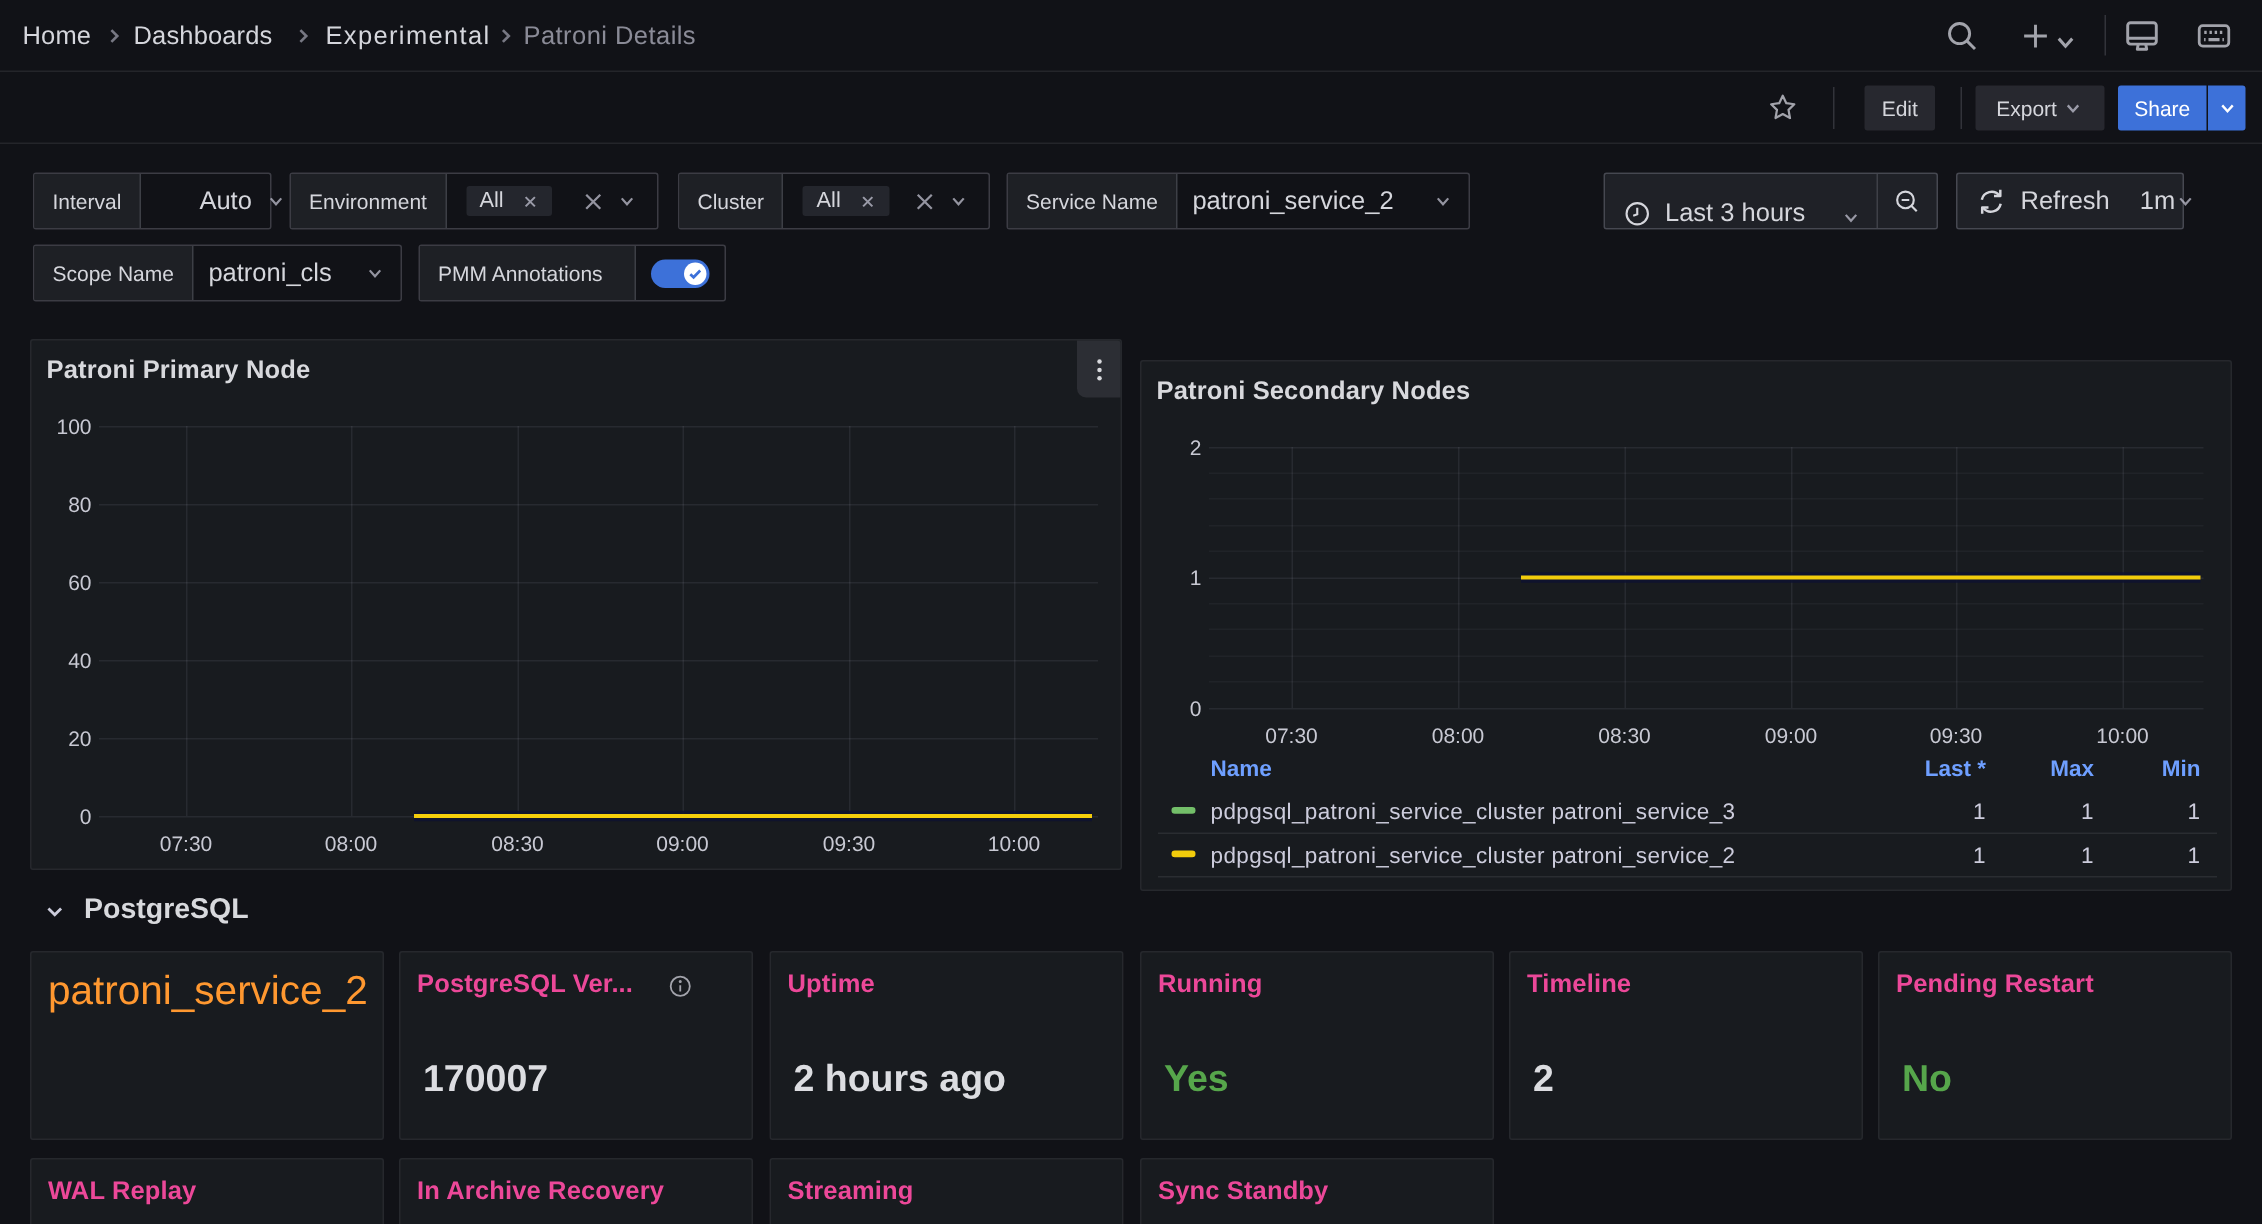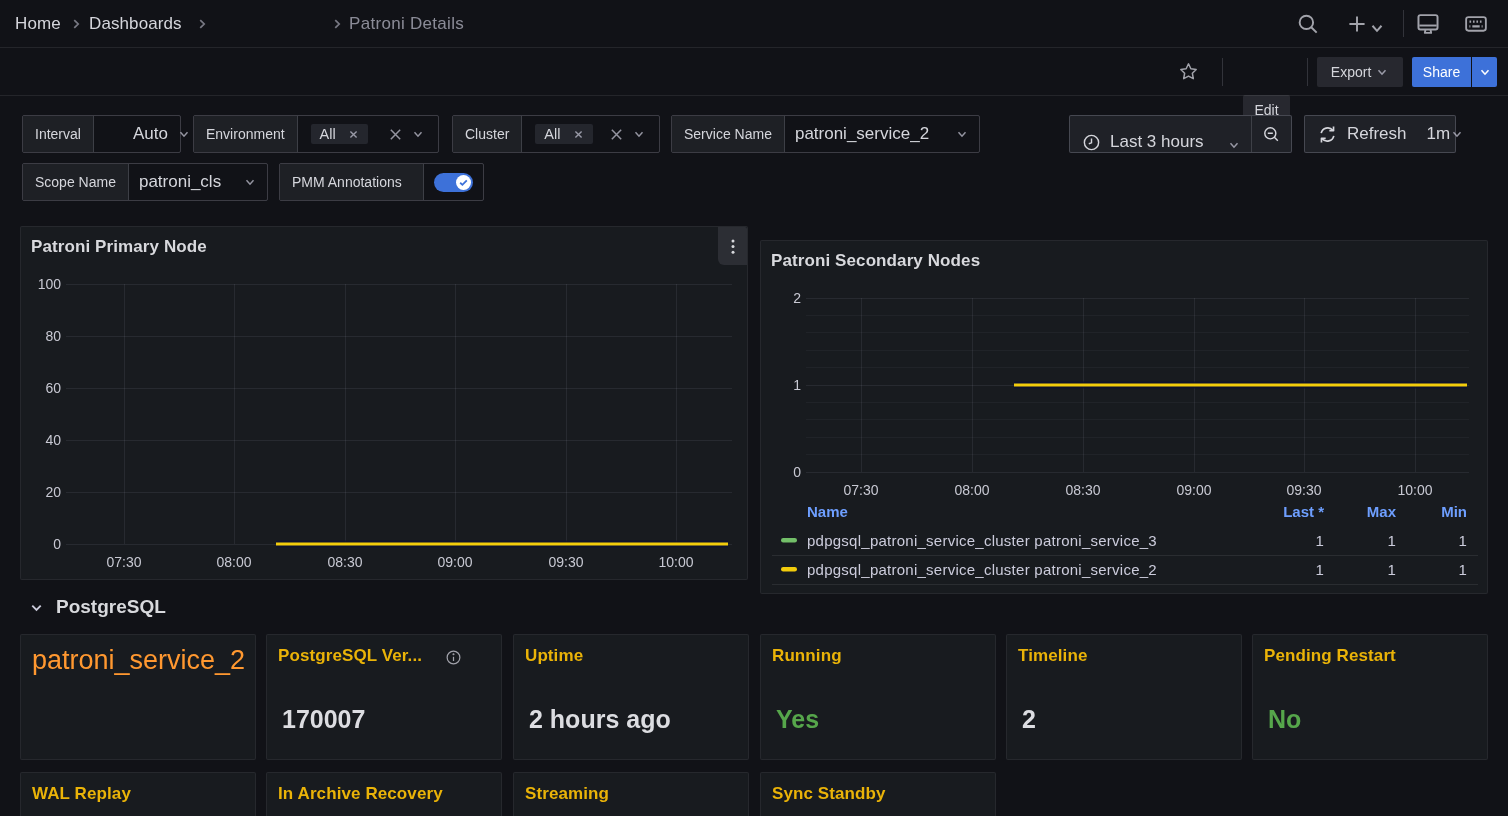--- a/index.html
+++ b/index.html
@@ -31,36 +31,37 @@
 .fval { display:flex; align-items:center; padding:0 10px; font-size:17px; color:#d5d6dc; }
 .tag { background:#24262d; border-radius:2px; height:20px; display:flex; align-items:center;
   padding:0 9px; font-size:14.5px; font-weight:500; color:#d5d6dc; }
 .chev { display:inline-block; width:14px; height:14px; color:rgba(204,204,220,0.7); }
 
 .panel { position:absolute; background:#181b1f; border:1px solid rgba(204,204,220,0.08);
   border-radius:2px; }
 .ptitle { position:absolute; left:10px; top:10px; font-size:17px; font-weight:600;
   color:#d8d9dd; letter-spacing:0.1px; }
 .stat-title { position:absolute; left:11px; top:11px; font-size:17px; font-weight:600;
-  color:#eab308; white-space:nowrap; letter-spacing:0.1px; }
+  color:#ec4899; white-space:nowrap; letter-spacing:0.1px; }
 .stat-val { position:absolute; left:15px; width:100%; text-align:left; font-size:25px;
   font-weight:700; color:#dcdde1; line-height:26px; }
 .green { color:#56a64b; }
 </style>
 </head>
 <body>
 <div id="nav">
   <span class="crumb" style="left:15px;">Home</span>
   <svg class="csep" style="left:69px;" viewBox="0 0 16 16" fill="none" stroke="currentColor" stroke-width="2">
       <path d="M6 3.5 L10.5 8 L6 12.5"></path>
     </svg>
   <span class="crumb" style="left:89px;">Dashboards</span>
   <svg class="csep" style="left:195px;" viewBox="0 0 16 16" fill="none" stroke="currentColor" stroke-width="2">
       <path d="M6 3.5 L10.5 8 L6 12.5"></path>
     </svg>
+  <span class="crumb" style="left:217px; letter-spacing:0.9px;">Experimental</span>
   <svg class="csep" style="left:330px;" viewBox="0 0 16 16" fill="none" stroke="currentColor" stroke-width="2">
       <path d="M6 3.5 L10.5 8 L6 12.5"></path>
     </svg>
   <span class="crumb dim" style="left:349px; letter-spacing:0.3px;">Patroni Details</span>
   <svg class="navicon" style="left:1295px;" viewBox="0 0 24 24" fill="none" stroke="currentColor" stroke-width="1.8">
       <circle cx="10.5" cy="10.5" r="6.2"></circle>
       <path d="M15 15 L20 20"></path>
     </svg>
   <svg class="navicon" style="left:1344px;" viewBox="0 0 24 24" fill="none" stroke="currentColor" stroke-width="1.8">
       <path d="M12 5 V19 M5 12 H19"></path>
@@ -78,21 +79,21 @@
       <rect x="2.9" y="5.6" width="18.2" height="12.6" rx="2.2"></rect>
       <path d="M6 9.8 h1.5 M9.2 9.8 h1.5 M12.4 9.8 h1.5 M15.6 9.8 h1.5" stroke-width="2"></path>
       <path d="M5.9 14.2 h0.9 M8.6 14.2 h6.8 M17.2 14.2 h0.9" stroke-width="2"></path>
     </svg>
 </div>
 <div id="toolbar">
   <svg class="abs" style="left:1178px; top:12px; width:21px; height:21px; color:#a2a3ab;" viewBox="0 0 24 24" fill="none" stroke="currentColor" stroke-width="1.7">
       <path d="M12 3.2 L14.7 8.9 L20.8 9.7 L16.4 14 L17.5 20.2 L12 17.2 L6.5 20.2 L7.6 14 L3.2 9.7 L9.3 8.9 Z" stroke-linejoin="round"></path>
     </svg>
   <div class="vdiv" style="left:1222px; top:9px; height:28px;"></div>
-  <div class="btn" style="left:1243px; width:47px;margin-top:38px;">Edit</div>
+  <div class="btn" style="left:1243px; width:47px;">Edit</div>
   <div class="vdiv" style="left:1307px; top:9px; height:28px;"></div>
   <div class="btn" style="left:1317px; width:86px;">Export&nbsp;
     <svg class="chev" viewBox="0 0 16 16" fill="none" stroke="currentColor" stroke-width="1.8">
         <path d="M4 6 L8 10.5 L12 6"></path>
       </svg>
   </div>
   <div class="btn blue" style="left:1412px; width:59px; border-top-right-radius:0; border-bottom-right-radius:0;">Share</div>
   <div class="btn blue" style="left:1472px; width:25px; border-top-left-radius:0; border-bottom-left-radius:0;">
     <svg class="chev" style="color:#fff;" viewBox="0 0 16 16" fill="none" stroke="currentColor" stroke-width="1.8">
         <path d="M4 6 L8 10.5 L12 6"></path>

